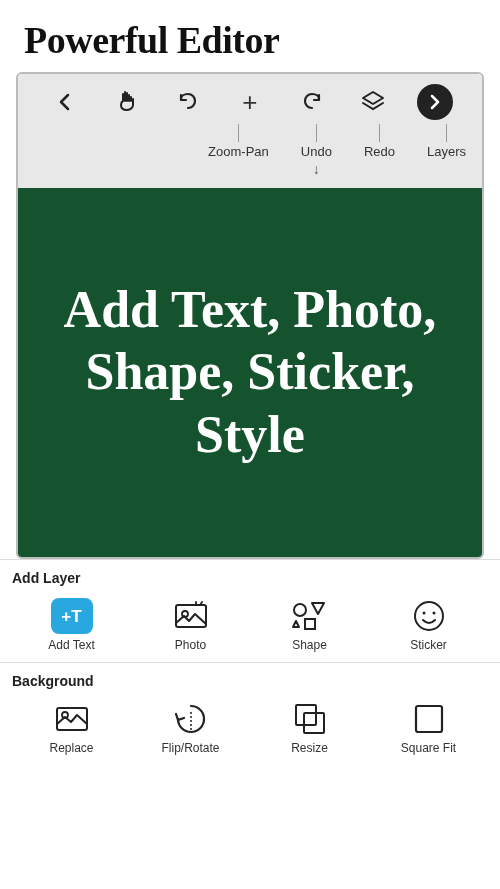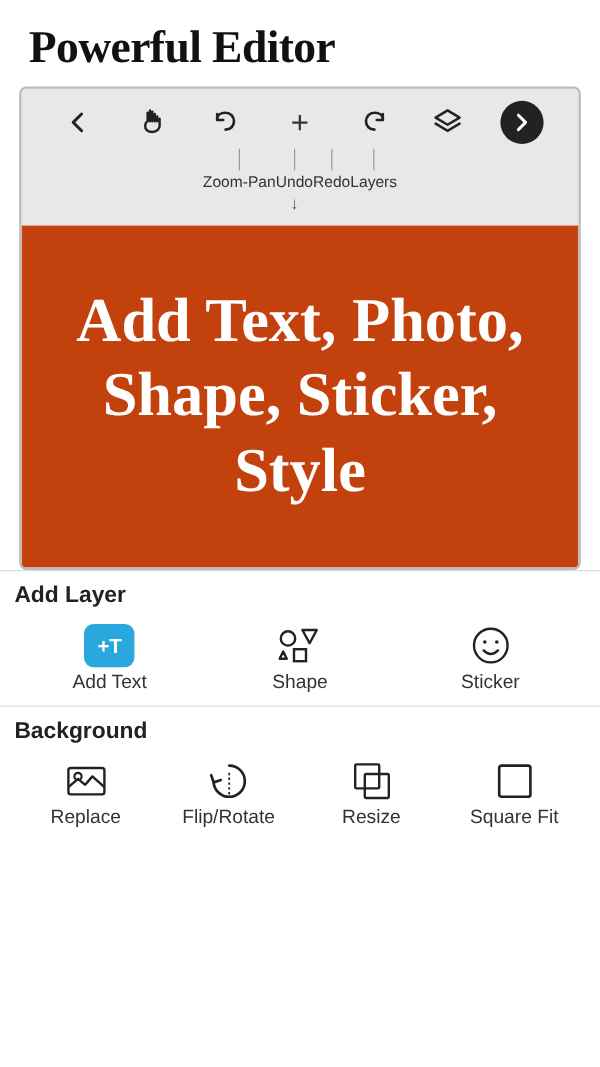--- a/index.html
+++ b/index.html
@@ -49,24 +49,25 @@
       display: flex;
       align-items: center;
       justify-content: center;
       width: 36px;
       height: 36px;
     }
 
     .toolbar-labels {
       display: flex;
       align-items: flex-start;
-      justify-content: center;
+      justify-content: flex-end;
       padding: 0 16px;
       position: relative;
       height: 60px;
+      gap: 32px;
     }
 
     .toolbar-label-group {
       display: flex;
       flex-direction: column;
       align-items: center;
       font-size: 13px;
       color: #333;
     }
 
@@ -78,25 +79,25 @@
     }
 
     .toolbar-label-group .arrow-down {
       font-size: 14px;
       color: #555;
       margin-top: 2px;
     }
 
     
     .canvas-area {
-      background: #c2410c;
-      display: flex;
-      align-items: center;
-      justify-content: center;
-      height: 285px;
+      background: #14532d;
+      display: flex;
+      align-items: center;
+      justify-content: center;
+      height: 369px;
     }
 
     .canvas-text {
       color: #fff;
       font-size: 52px;
       font-weight: 700;
       text-align: center;
       font-family: Georgia, 'Times New Roman', serif;
       line-height: 1.2;
       padding: 10px;
@@ -106,21 +107,21 @@
     .bottom-panels {
       background: #fff;
     }
 
     .panel-section {
       padding: 10px 12px 4px 12px;
       border-top: 1px solid #ddd;
     }
 
     .panel-label {
-      font-size: 19px;
+      font-size: 14px;
       font-weight: 600;
       color: #222;
       margin-bottom: 8px;
     }
 
     .panel-items {
       display: flex;
       align-items: center;
       justify-content: flex-start;
       gap: 0;
@@ -141,21 +142,21 @@
       color: #222;
       margin-bottom: 4px;
       display: flex;
       align-items: center;
       justify-content: center;
       width: 42px;
       height: 36px;
     }
 
     .panel-item-label {
-      font-size: 16px;
+      font-size: 12px;
       color: #333;
     }
 
     
     .add-text-icon-box {
       background: #29a8e0;
       border-radius: 8px;
       width: 42px;
       height: 36px;
       display: flex;
@@ -274,20 +275,31 @@
 
       <div class="panel-item">
         <div class="panel-item-icon">
           <div class="add-text-icon-box">
             <span style="font-size:17px;font-weight:900;line-height:1;">+T</span>
           </div>
         </div>
         <span class="panel-item-label">Add Text</span>
       </div>
 
+      <div class="panel-item">
+        <div class="panel-item-icon">
+          <svg width="34" height="30" viewBox="0 0 34 30">
+              <rect x="2" y="4" width="30" height="22" rx="2" fill="none" stroke="#222" stroke-width="2"></rect>
+              <circle cx="11" cy="13" r="3" fill="none" stroke="#222" stroke-width="1.8"></circle>
+              <polyline points="2,22 10,15 15,20 21,13 32,23" fill="none" stroke="#222" stroke-width="2" stroke-linejoin="round"></polyline>
+              <path d="M22,4 L22,1 M26,4 L28,1" stroke="#222" stroke-width="1.8" stroke-linecap="round"></path>
+            </svg>
+        </div>
+        <span class="panel-item-label">Photo</span>
+      </div>
 
       <div class="panel-item">
         <div class="panel-item-icon">
           <svg width="36" height="30" viewBox="0 0 36 30">
               <polygon points="7,26 1,26 4,20" fill="none" stroke="#222" stroke-width="2" stroke-linejoin="round"></polygon>
               <rect x="13" y="18" width="10" height="10" fill="none" stroke="#222" stroke-width="2"></rect>
               <circle cx="8" cy="9" r="6" fill="none" stroke="#222" stroke-width="2"></circle>
               <polygon points="20,2 26,13 32,2" fill="none" stroke="#222" stroke-width="2" stroke-linejoin="round"></polygon>
             </svg>
         </div>

